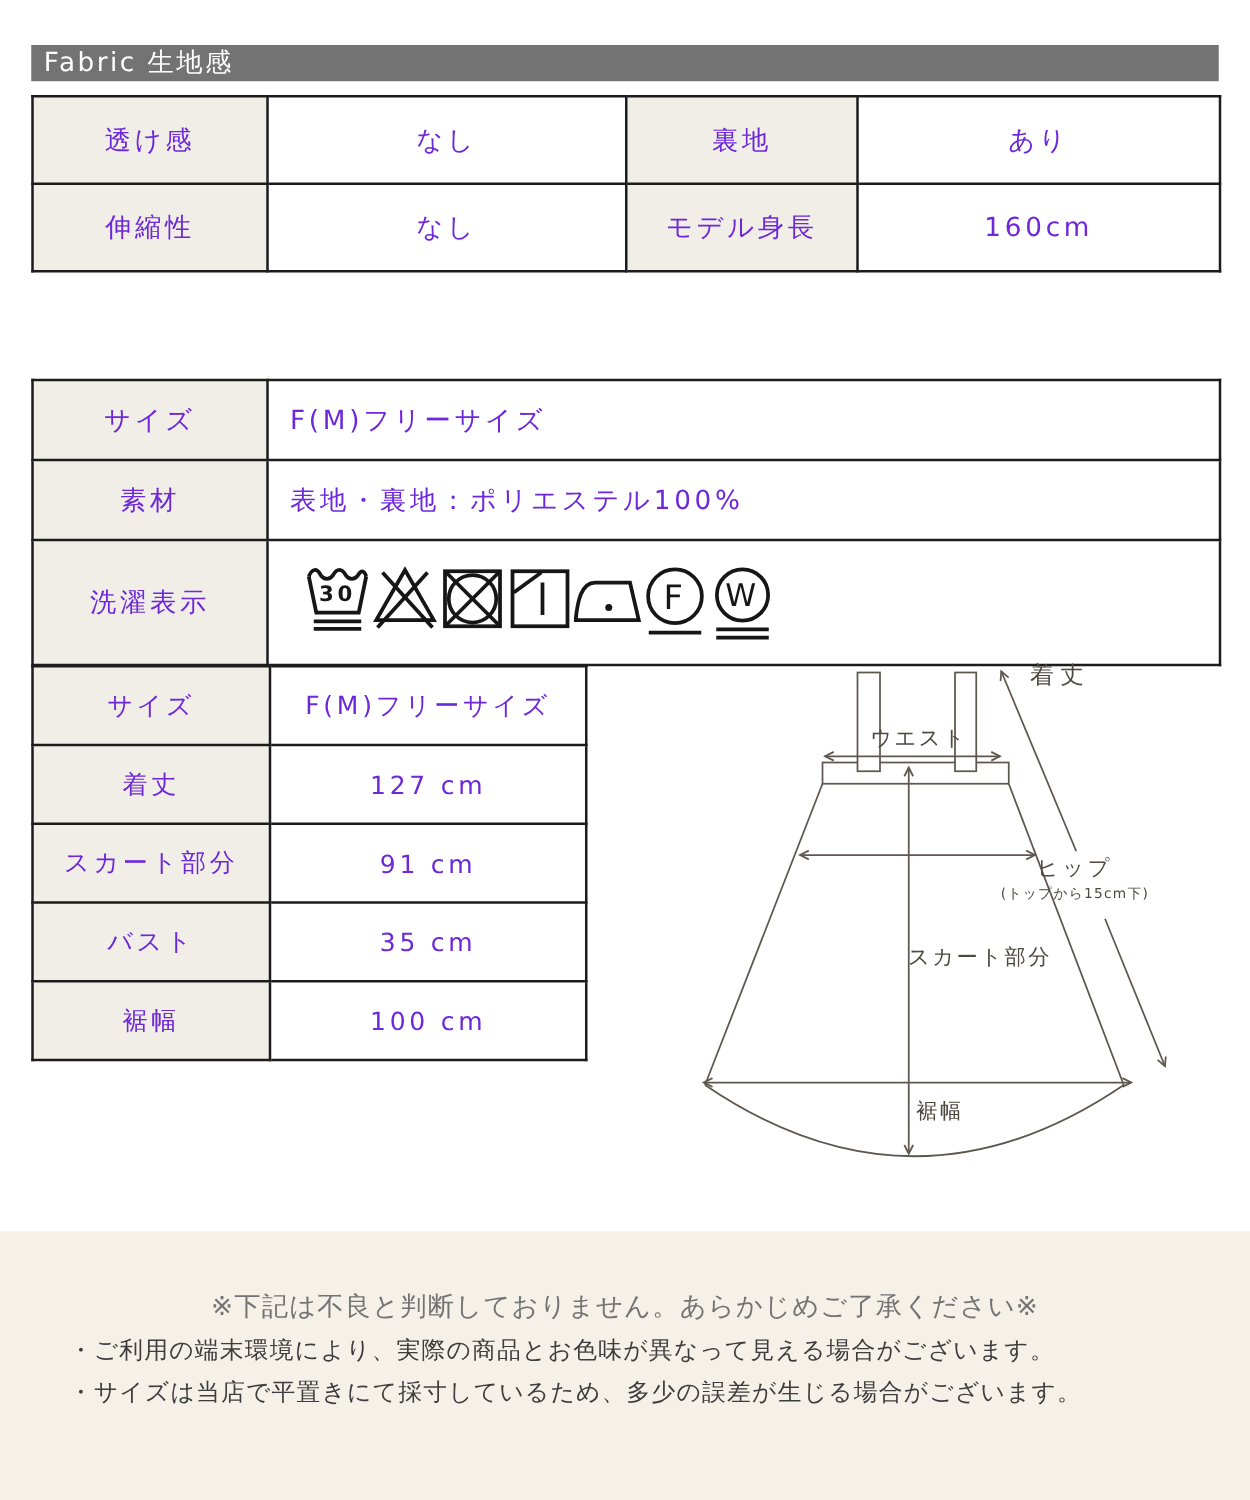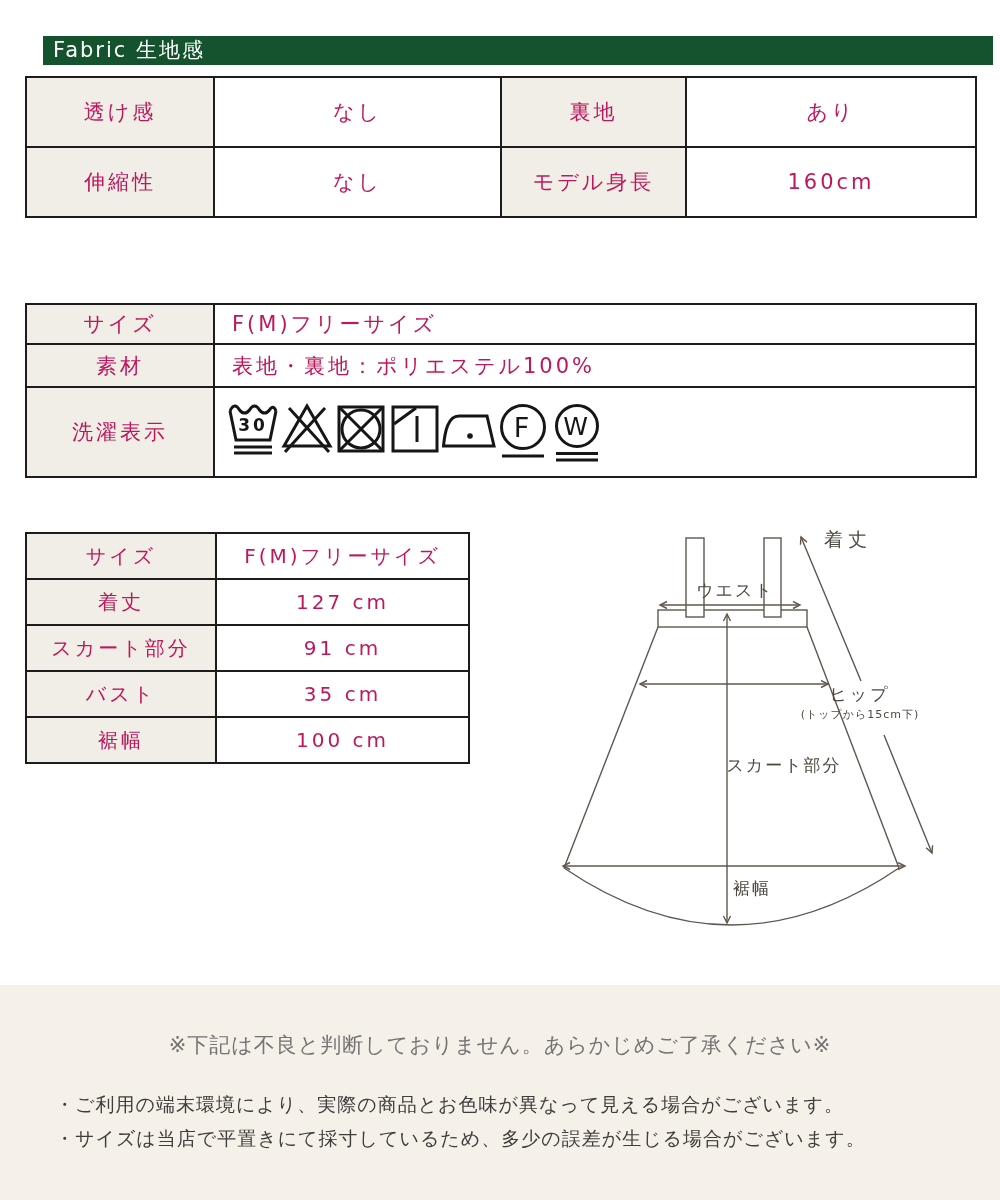--- a/index.html
+++ b/index.html
@@ -1,35 +1,35 @@
 <!DOCTYPE html>
 <html><head>
 <meta charset="utf-8">
 <style>
   html,body{margin:0;padding:0;background:#ffffff;}
   .page{position:relative;width:1000px;height:1200px;background:#ffffff;overflow:hidden;
         font-family:"DejaVu Sans",sans-serif;color:#4f4f4f;}
-  .bar{position:absolute;left:25px;width:950px;height:29px;background:#14532d;color:#ffffff;
-       font-size:21px;line-height:29px;padding-left:10px;letter-spacing:2px;font-weight:500;box-sizing:border-box;margin-left:18px;}
+  .bar{position:absolute;left:25px;width:950px;height:29px;background:#737373;color:#ffffff;
+       font-size:21px;line-height:29px;padding-left:10px;letter-spacing:2px;font-weight:500;box-sizing:border-box;}
   table.tbl{position:absolute;border-collapse:collapse;table-layout:fixed;}
   table.tbl td{border:2px solid #1c1c1c;text-align:center;font-size:21px;letter-spacing:3px;
-               color:#be185d;padding:0;box-sizing:border-box;background:#ffffff;}
+               color:#6d28d9;padding:17px;box-sizing:border-box;background:#ffffff;}
   table.tbl td.h{background:#f1eee8;}
   table.tbl td.left{text-align:left;padding-left:17px;}
   #fabric-table{left:25px;top:76px;}
   #fabric-table td{height:70px;}
   #info-table{left:25px;top:303px;}
   #measure-table{left:25px;top:532px;}
   #measure-table td{height:46px;font-size:20px;}
   .icons-cell{display:flex;align-items:center;padding-left:11px;}
   .icons-cell svg{display:block;}
   #diagram{position:absolute;left:530px;top:515px;}
   .notes{position:absolute;left:0;top:985px;width:1000px;height:215px;background:#f5f1e9;box-sizing:border-box;}
   .notes-heading{margin-top:46px;text-align:center;font-size:21px;color:#737373;letter-spacing:1px;}
-  .notes-list{margin-top:28px;padding-left:55px;}
+  .notes-list{margin-top:4px;padding-left:55px;}
   .notes-item{font-size:19px;color:#3d3d3d;line-height:34px;letter-spacing:1px;}
   .cicon{stroke:#161616;fill:none;stroke-width:3;}
   text.ctxt{fill:#161616;stroke:none;font-family:"DejaVu Sans",sans-serif;}
   .dline{stroke:#5f574e;stroke-width:1.4;fill:none;}
   .dwhite{stroke:#5f574e;stroke-width:1.4;fill:#ffffff;}
   text.dtxt{fill:#4e483f;stroke:none;font-family:"DejaVu Sans",sans-serif;}
 </style>
 </head>
 <body>
 

